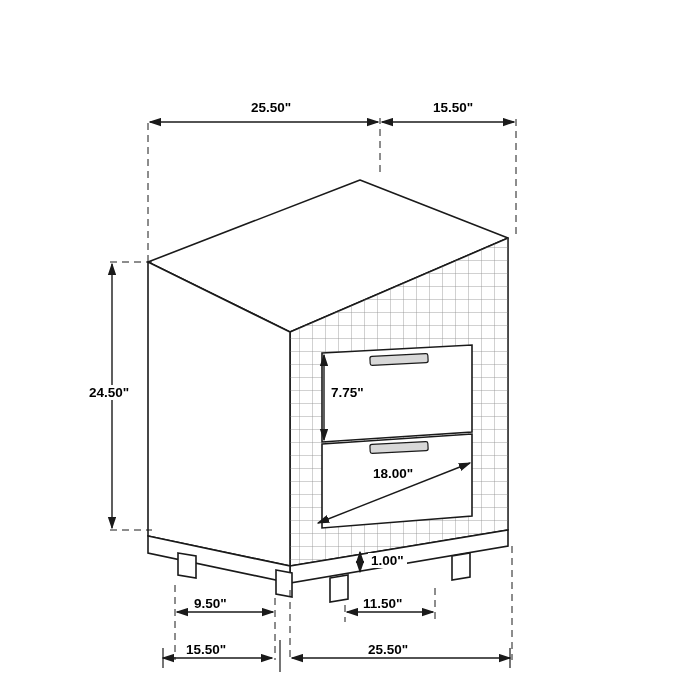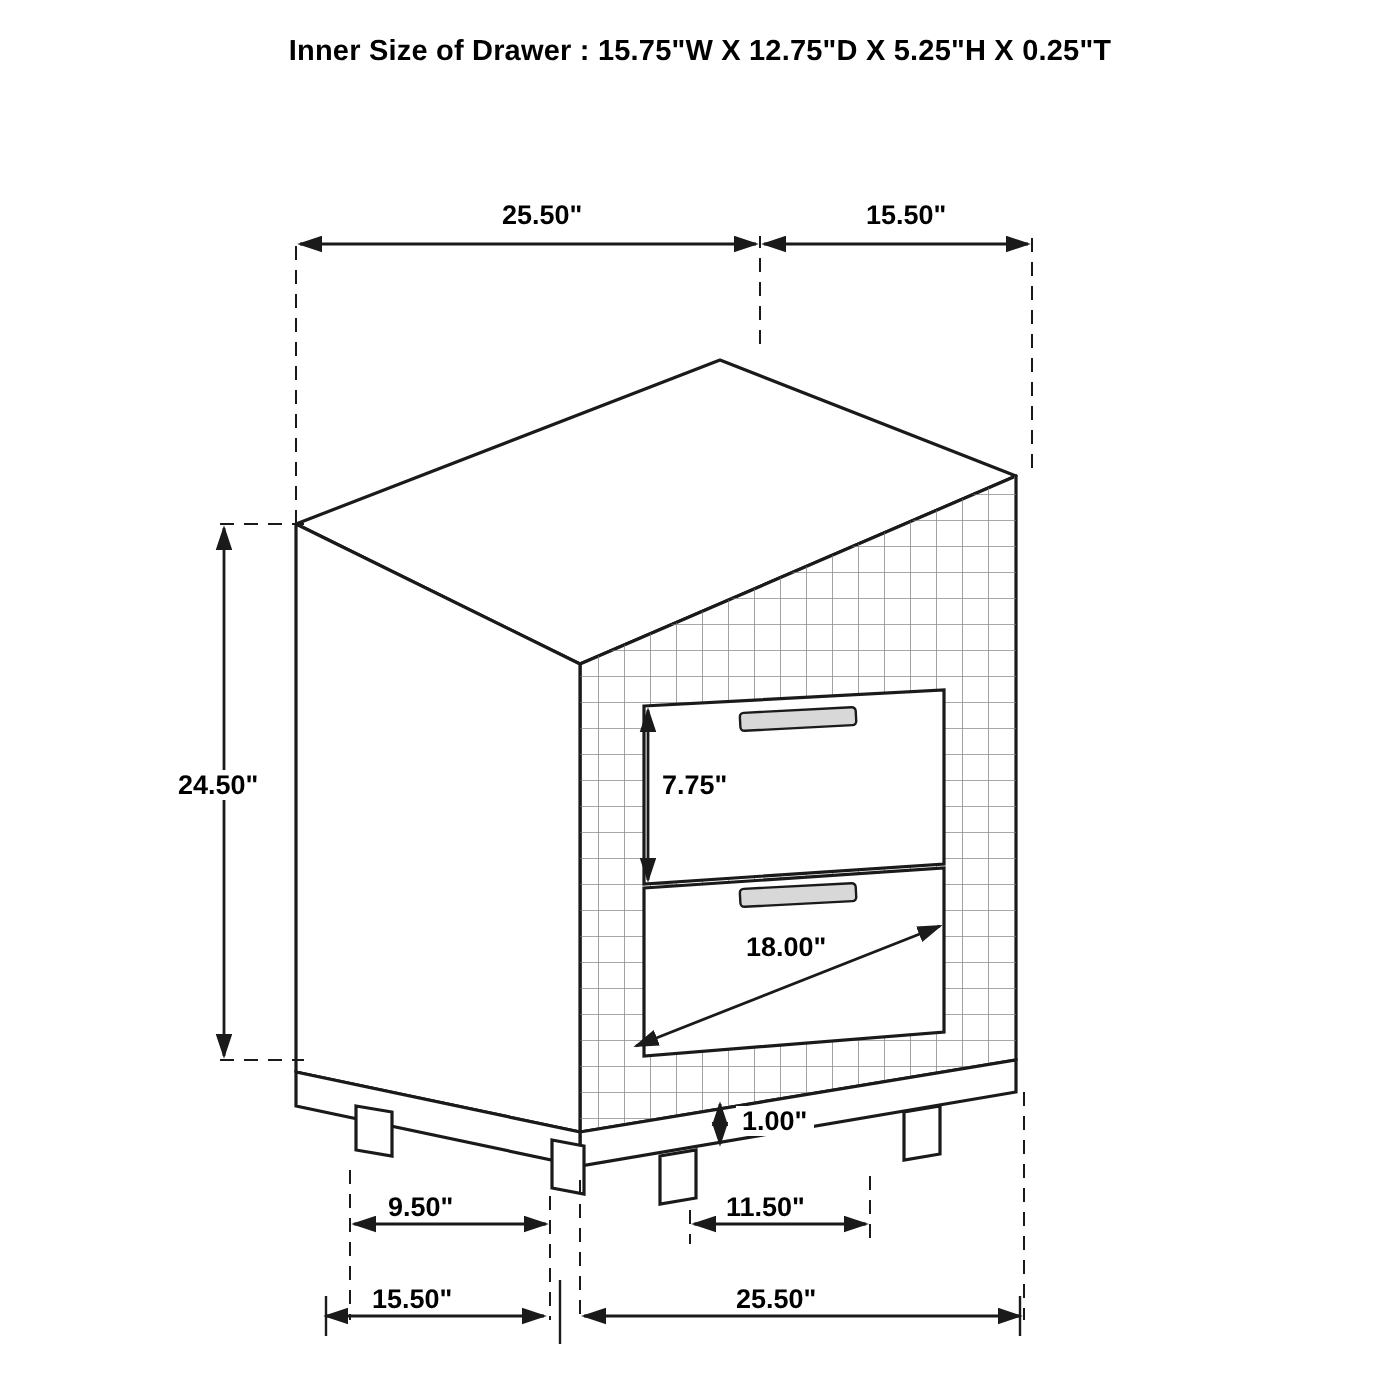--- a/index.html
+++ b/index.html
@@ -43,21 +43,20 @@
     padding: 0 3px;
     white-space: nowrap;
     line-height: 15px;
   }
 </style>
 </head>
 <body>
 
 <div id="stage">
 
-  <div class="title">Inner Size of Drawer : 15.75"W X 12.75"D X 5.25"H X 0.25"T</div>
 
   <svg class="diagram" width="700" height="700" viewBox="0 0 700 700">
     <defs>
       <pattern id="grid" width="13" height="13" patternUnits="userSpaceOnUse">
         <path d="M 13 0 L 0 0 0 13" fill="none" stroke="#777" stroke-width="0.8"></path>
       </pattern>
       <marker id="arrow" markerWidth="9" markerHeight="9" refX="8" refY="3" orient="auto" markerUnits="strokeWidth">
         <path d="M0,0 L9,3 L0,6 z" fill="#1a1a1a"></path>
       </marker>
       <marker id="arrowstart" markerWidth="9" markerHeight="9" refX="1" refY="3" orient="auto" markerUnits="strokeWidth">

